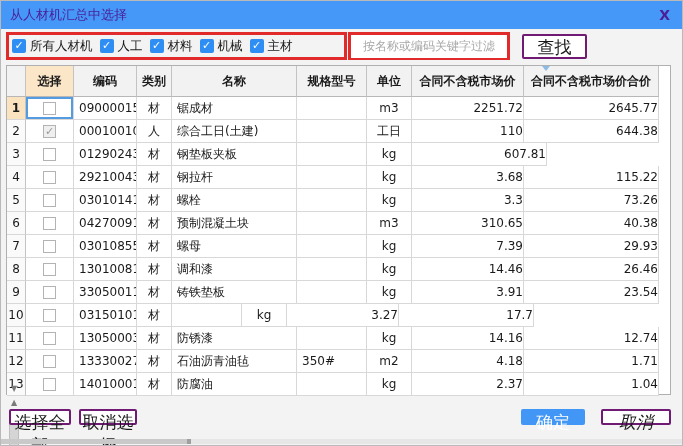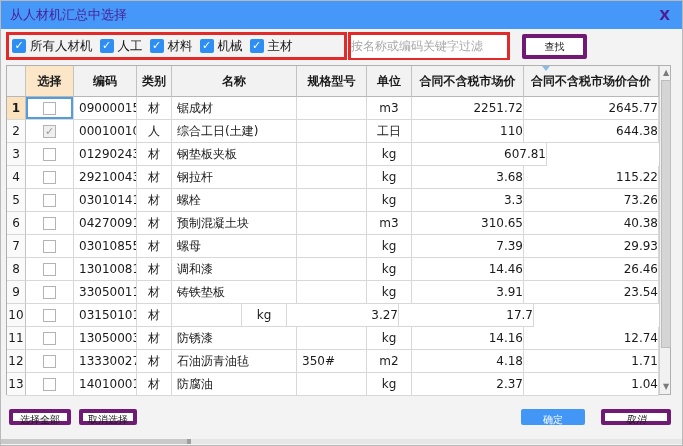--- a/index.html
+++ b/index.html
@@ -16,29 +16,29 @@
   
   .filter-group { position:absolute; left:5px; top:31px; width:341px; height:28px;
                   border:3px solid #e12b2b; display:flex; align-items:center;
                   padding:0 3px; }
   .filter-item { display:flex; align-items:center; margin-right:7px; font-size:12.5px; color:#1a1a1a; white-space:nowrap; }
   .cb { width:14px; height:14px; background:#2f8ef3; border-radius:2px; color:#fff;
         font-size:11px; line-height:14px; text-align:center; margin-right:4px; flex:none; }
   .search-wrap { position:absolute; left:347px; top:31px; width:162px; height:28px;
                  border:3px solid #e12b2b; background:#fff; }
   .search-input { width:100%; height:100%; border:none; outline:none; font-size:12px;
-                  padding:0 0; color:#701a75; font-family:Liberation Mono, monospace; }
+                  padding:0 12px; color:#701a75; font-family:Liberation Mono, monospace; }
   .search-input::placeholder { color:#a8a8a8; }
-  .btn { background:#fff; border:4px solid #701a75; border-radius:2px; font-size:10px;
+  .btn { background:#fff; border:2px solid #701a75; border-radius:2px; font-size:17px;
          color:#1a1a1a; font-family:"DejaVu Sans",sans-serif; cursor:default; }
   .find-btn { position:absolute; left:521px; top:33px; width:65px; height:25px; }
 
   
   .table-wrap { position:absolute; left:5px; top:64px; width:665px; height:330px;
-                background:#fff; border:1px solid #b0b0b0; display:flex; }
+                background:#fff; border:1px solid #b0b0b0; display:flex;flex-direction:column; }
   .grid { width:652px; }
   .hrow { display:flex; height:31px; }
   .hcell { border-right:1px solid #c3c3c3; border-bottom:1px solid #b7b7b7; background:#f2f2f2;
            display:flex; align-items:center; justify-content:center; font-size:12px;
            color:#1a1a1a; font-weight:bold; overflow:hidden; white-space:nowrap; }
   .hcell.hl { background:#fbe7c8; }
   .trow { display:flex; height:23px; }
   .cell { border-right:1px solid #d8d8d8; border-bottom:1px solid #d8d8d8; background:#fff;
           font-size:12px; color:#1a1a1a; display:flex; align-items:center; overflow:hidden; white-space:nowrap; }
   .cell.numcol { background:#fafafa; justify-content:center; border-right:1px solid #c3c3c3; }

